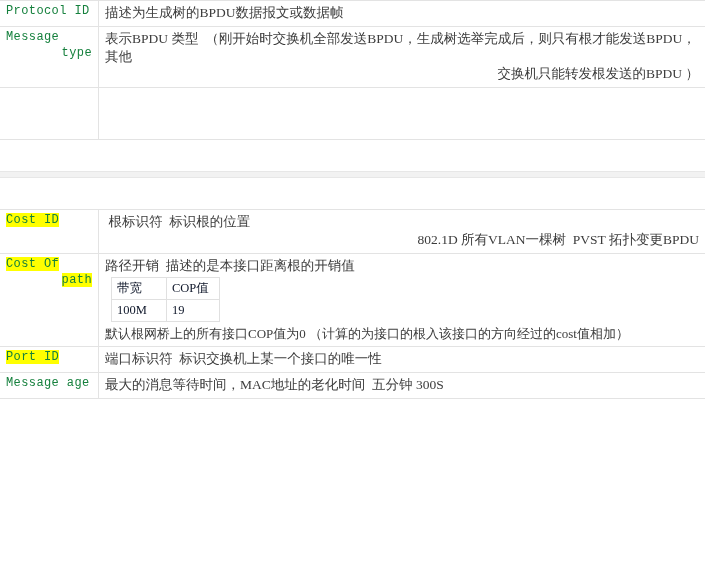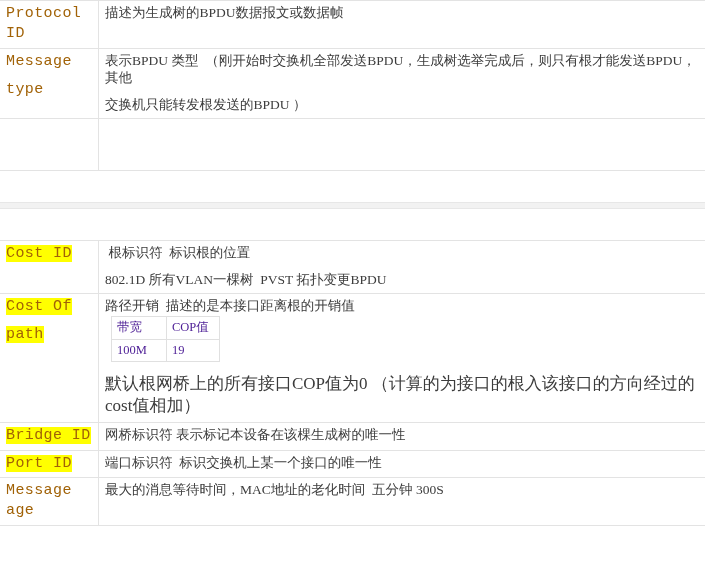--- a/index.html
+++ b/index.html
@@ -32,23 +32,23 @@
     border-bottom: 1px solid #e3e3e3;
     vertical-align: top;
     padding: 3px 6px 4px 6px;
     line-height: 1.32;
   }
 
   td.keycell {
     width: 86px;
     border-right: 1px solid #e3e3e3;
     font-family: "Liberation Mono", monospace;
-    font-size: 15px;
+    font-size: 12px;
     letter-spacing: 0.4px;
-    color: #a16207;
+    color: #15803d;
     white-space: normal;
     word-break: break-word;
     padding-left: 7px;
   }
 
   td.desccell {
     font-family: "Liberation Serif", serif;
     font-size: 13.5px;
     color: #3c3c3c;
     padding-left: 8px;
@@ -58,21 +58,22 @@
     background: #ffff00;
     display: inline;
   }
 
   .line {
     display: block;
     white-space: pre-wrap;
   }
 
   .line + .line {
-    margin-top: 9px;
+    margin-top: 0;
+    text-align: right;
   }
 
   
   tr.emptyrow > td {
     height: 44px;
     border-bottom: none;
   }
   tr.emptyrow > td.keycell {
     border-right: 1px solid #e3e3e3;
   }
@@ -97,31 +98,31 @@
     border-collapse: collapse;
     margin: 2px 0 2px 6px;
     table-layout: fixed;
   }
   table.subtable td {
     border: 1px solid #e0e0e0;
     font-family: "Liberation Serif", serif;
     font-size: 12.5px;
     padding: 2px 7px 3px 5px;
     line-height: 1.3;
-    color: #4c1d95;
+    color: #0f172a;
     height: 16px;
     vertical-align: middle;
   }
   table.subtable td.col-bw { width: 42px; }
   table.subtable td.col-cop { width: 40px; }
 
   .subnote {
     display: block;
-    margin-top: 11px;
-    font-size: 17px;
+    margin-top: 3px;
+    font-size: 13px;
   }
 </style>
 </head>
 <body>
 
 <div class="doc">
 
   <table class="grid">
     <tbody>
       <tr>
@@ -183,28 +184,20 @@
               <tr>
                 <td class="col-bw">100M</td>
                 <td class="col-cop">19</td>
               </tr>
             </tbody>
           </table>
           <span class="subnote">默认根网桥上的所有接口COP值为0   （计算的为接口的根入该接口的方向经过的cost值相加）</span>
         </td>
       </tr>
 
-      <tr>
-        <td class="keycell">
-          <span class="line"><span class="hl">Bridge ID</span></span>
-        </td>
-        <td class="desccell">
-          <span class="line">网桥标识符 表示标记本设备在该棵生成树的唯一性</span>
-        </td>
-      </tr>
 
       <tr>
         <td class="keycell">
           <span class="line"><span class="hl">Port ID</span></span>
         </td>
         <td class="desccell">
           <span class="line">端口标识符  标识交换机上某一个接口的唯一性</span>
         </td>
       </tr>
 

